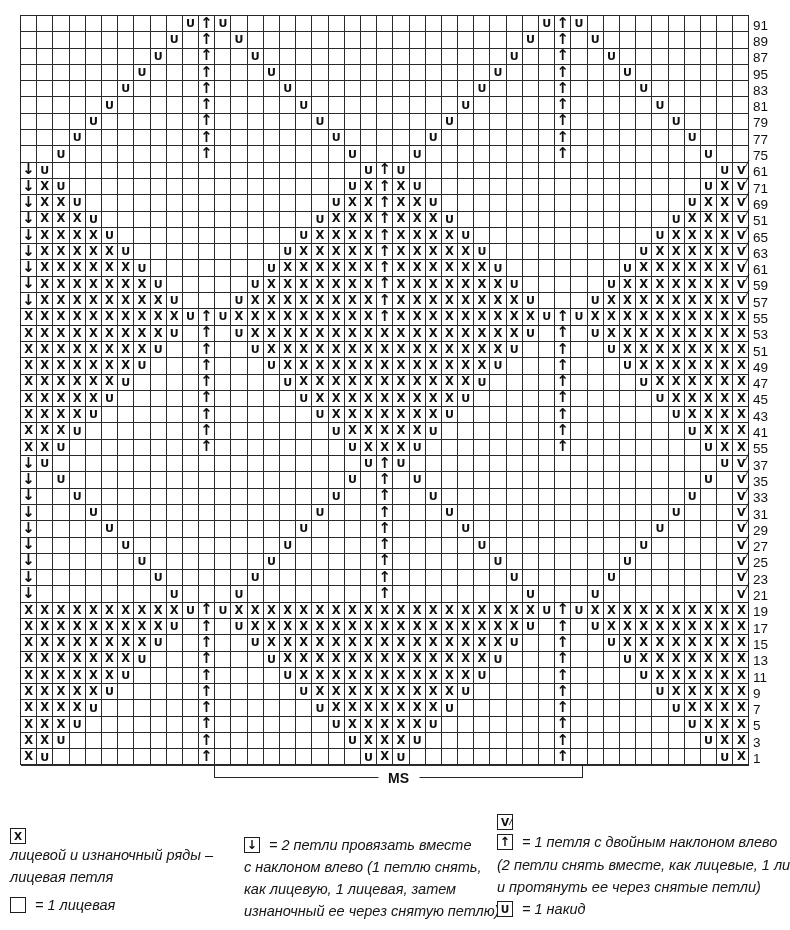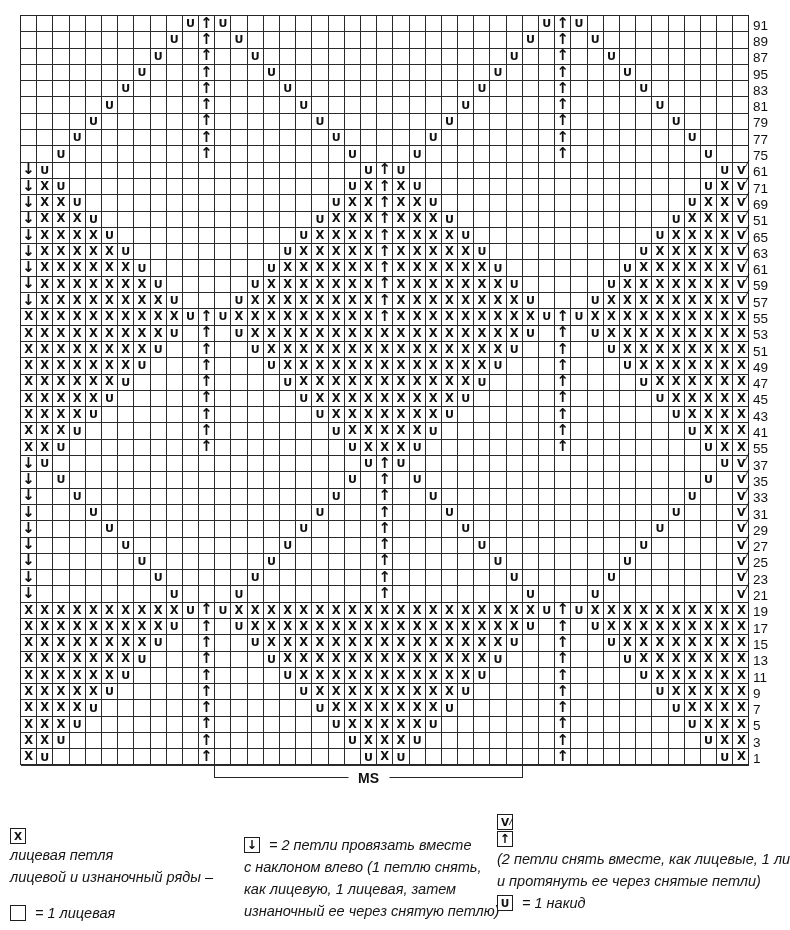--- a/index.html
+++ b/index.html
@@ -18,40 +18,40 @@
   .s-U{font-size:11px;font-weight:600;}
   .s-A,.s-D{font-size:15px;font-weight:700;padding-bottom:1px;}
   .s-V{font-size:11px;font-weight:700;}
   .s-V::after{content:"\2044";position:absolute;top:-2px;right:1.5px;font-size:8px;font-weight:700;}
 
   
   .rownums{position:absolute;left:753px;top:17px;display:grid;grid-template-rows:repeat(46,16.3px);}
   .rownum{display:flex;align-items:center;font:500 13.5px "Liberation Sans",sans-serif;color:#101010;}
 
   
-  .ms-bracket{position:absolute;left:214px;top:764.5px;width:309px;height:13px;
+  .ms-bracket{position:absolute;left:214px;top:764.5px;width:369px;height:13px;
     border-left:1.5px solid #262626;border-right:1.5px solid #262626;border-bottom:1.5px solid #262626;
     box-sizing:border-box;}
   .ms-label{position:absolute;left:50%;bottom:-9px;transform:translateX(-50%);
     background:#fff;padding:0 10px;font:600 14px "Liberation Sans",sans-serif;color:#101010;}
 
   
   .legend-block{position:absolute;font-style:italic;font-size:14.5px;line-height:22px;color:#151515;
     font-family:"Liberation Sans",sans-serif;white-space:nowrap;}
   .li-row{display:flex;align-items:center;gap:9px;}
   .sym-box{width:14px;height:14px;border:1.5px solid #1d1d1d;flex:0 0 auto;
     display:flex;align-items:center;justify-content:center;font-style:normal;
     font-family:"DejaVu Sans",sans-serif;font-size:10.5px;font-weight:600;color:#101010;
     position:relative;background:#fff;}
   .sym-box.arrow{font-size:12.5px;font-weight:700;}
   .sym-box.vslash::after{content:"\2044";position:absolute;top:-3px;right:0.5px;font-size:8px;font-weight:700;}
   .lg-left{left:10px;top:828px;}
   .lg-mid{left:244px;top:834px;}
   .lg-right{left:497px;top:814px;}
-  .lg-left .li-row.second{margin-top:14px;}
+  .lg-left .li-row.second{margin-top:6px;}
   .lg-right .li-row{margin-bottom:1px;}
 </style>
 </head>
 <body>
 
 <div class="stage">
 
   <div class="grid">
       <div class="cell"></div>
       <div class="cell"></div>
@@ -2175,22 +2175,22 @@
     </div>
 
   <div class="ms-bracket">
     <span class="ms-label">MS</span>
   </div>
 
   <div class="legend-block lg-left">
     <div class="li-row">
       <span class="sym-box">X</span>
     </div>
+    <div>лицевой и изнаночный ряды –</div>
     <div>лицевая петля</div>
-    <div>лицевой и изнаночный ряды –</div>
     <div class="li-row second">
       <span class="sym-box"></span>
       <span>= 1 лицевая</span>
     </div>
   </div>
 
   <div class="legend-block lg-mid">
     <div class="li-row">
       <span class="sym-box arrow">↓</span>
       <span>= 2 петли провязать вместе</span>
@@ -2199,20 +2199,21 @@
     <div>как лицевую, 1 лицевая, затем</div>
     <div>изнаночный ее через снятую петлю)</div>
   </div>
 
   <div class="legend-block lg-right">
     <div class="li-row">
       <span class="sym-box vslash">V</span>
     </div>
     <div class="li-row">
       <span class="sym-box arrow">↑</span>
+      <span>= 1 петля с двойным наклоном влево</span>
     </div>
     <div>(2 петли снять вместе, как лицевые, 1 лицевая</div>
     <div>и протянуть ее через снятые петли)</div>
     <div class="li-row">
       <span class="sym-box">U</span>
       <span>= 1 накид</span>
     </div>
   </div>
 
 </div>

